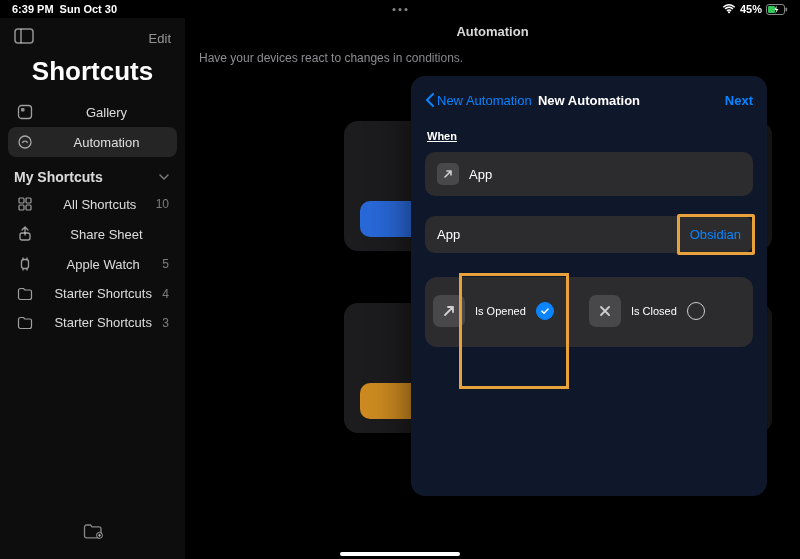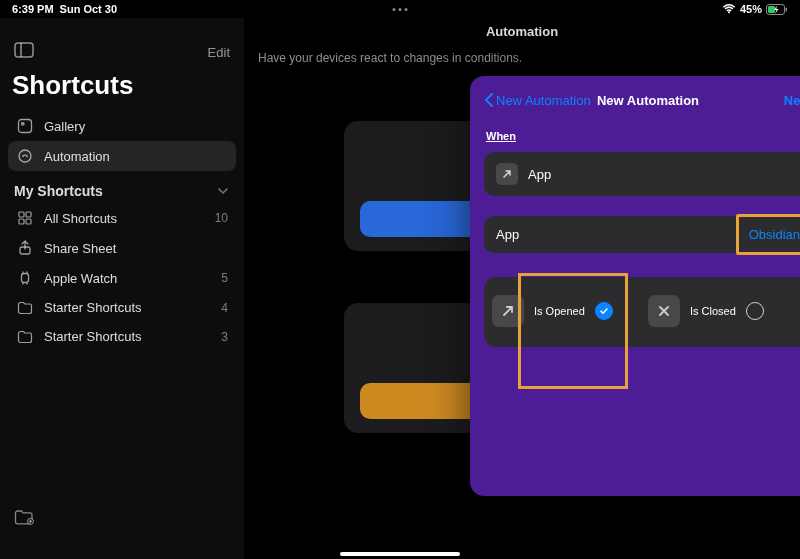--- a/index.html
+++ b/index.html
@@ -37,27 +37,28 @@
     .wifi-icon, .battery-icon { display: inline-flex; align-items: center; }
 
     .main-wrap {
       display: flex;
       height: calc(100% - 18px);
       position: relative;
     }
 
     
     .sidebar {
-      width: 244px;
+      width: 185px;
       background: rgba(28,28,30,0.45);
-      padding: 20px 8px;
+      padding: 6px 8px;
       display: flex;
       flex-direction: column;
       position: relative;
       color: rgba(255,255,255,0.55);
+      text-align: center;
     }
     .sidebar-top {
       display: flex;
       justify-content: space-between;
       align-items: center;
       padding: 4px 6px 6px 6px;
     }
     .sidebar-title {
       font-size: 26px;
       font-weight: 700;
@@ -150,21 +151,21 @@
     .bg-card.one .bg-button { background: #2968d8; }
     .bg-card.two .bg-button { background: #cc8a20; }
 
     
     .modal {
       position: absolute;
       top: 58px;
       left: 226px;
       width: 356px;
       height: 420px;
-      background: #4c1d95;
+      background: #0f172a;
       border-radius: 14px;
       box-shadow: 0 10px 40px rgba(0,0,0,0.6);
       padding: 12px 14px;
     }
     .modal-nav {
       display: flex;
       align-items: center;
       position: relative;
       height: 24px;
       margin-bottom: 14px;

